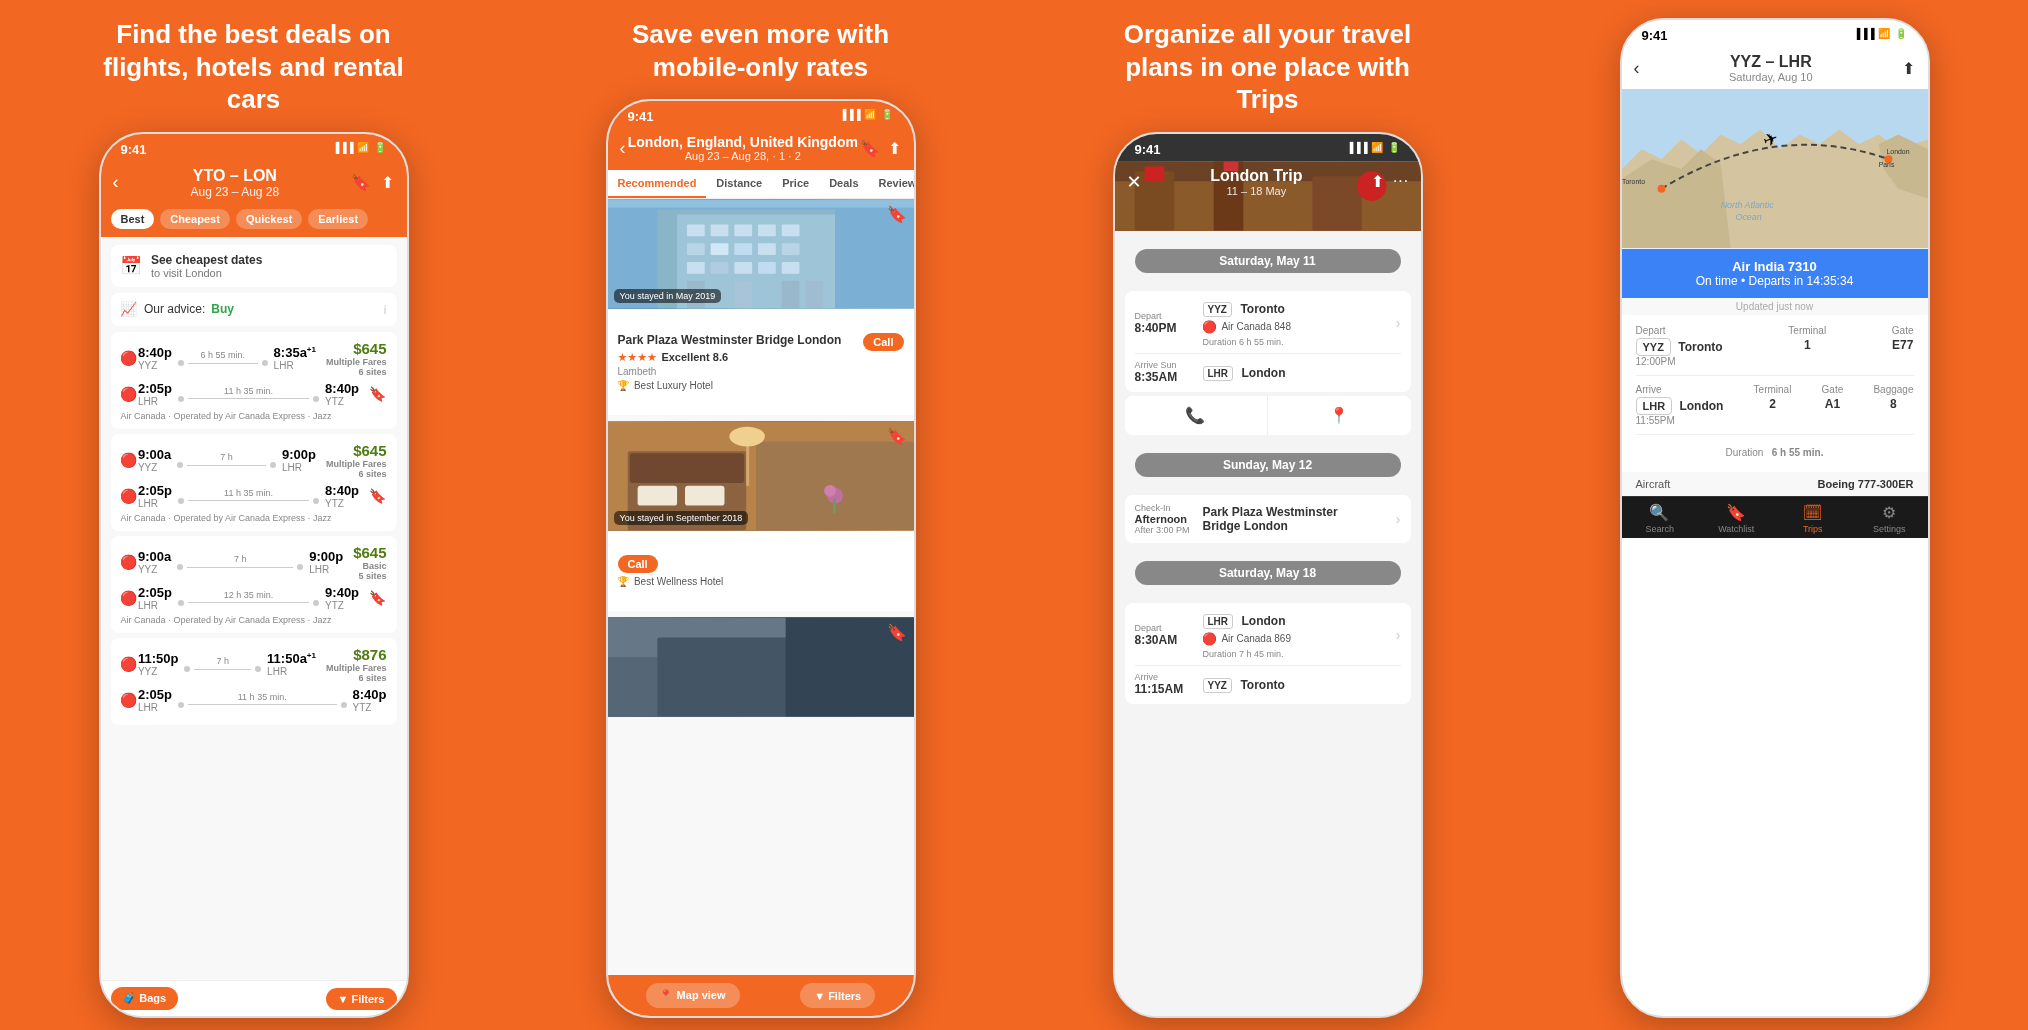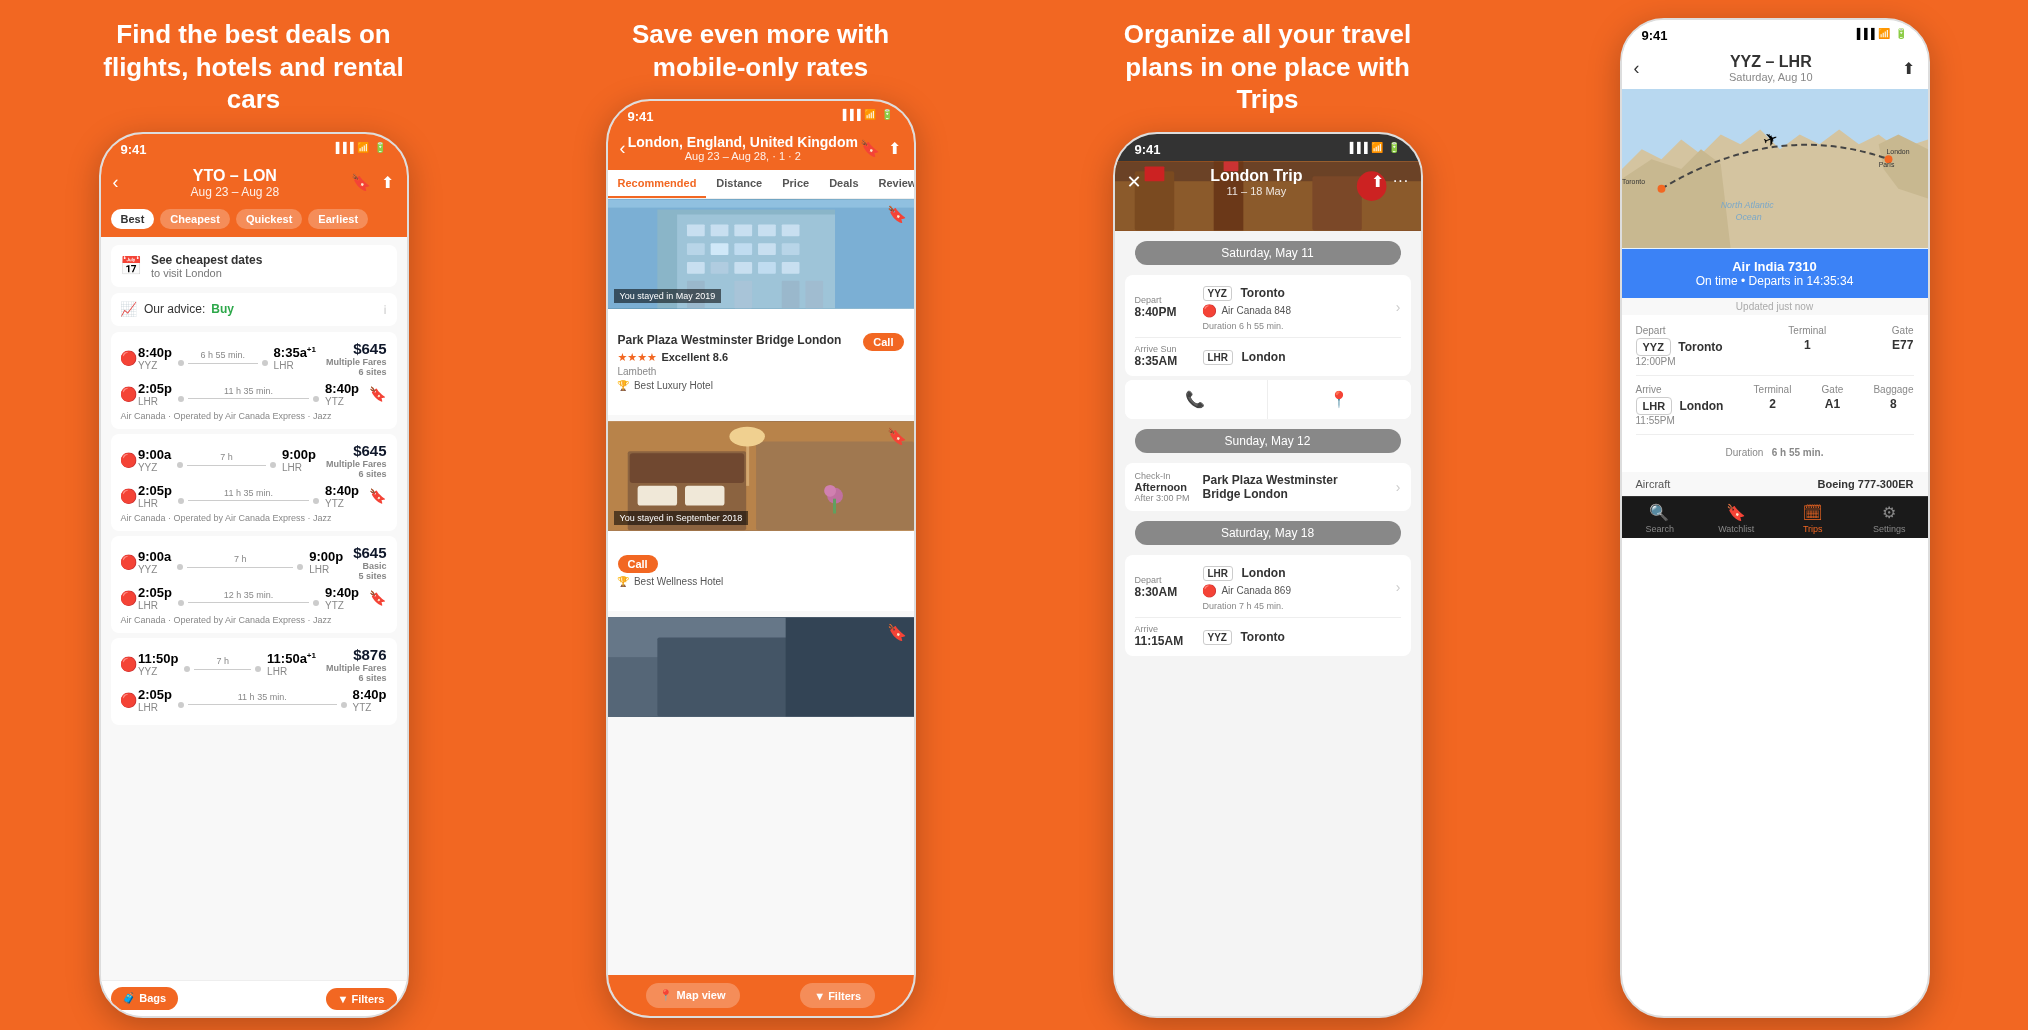--- a/index.html
+++ b/index.html
@@ -119,21 +119,21 @@
       align-items: center;
       justify-content: space-between;
       margin-bottom: 4px;
     }
     .flight-times { display: flex; align-items: center; gap: 4px; }
     .fl-time { font-weight: 700; font-size: 13px; }
     .fl-code { color: #888; font-size: 10px; }
     .fl-duration { color: #888; font-size: 9px; text-align: center; }
     .fl-line { flex: 1; height: 1px; background: #ccc; margin: 0 4px; }
     .fl-dot { width: 6px; height: 6px; border-radius: 50%; background: #ccc; }
-    .fl-price { font-weight: 700; font-size: 15px; color: #0f172a; }
+    .fl-price { font-weight: 700; font-size: 15px; color: #4d7c0f; }
     .fl-fares { color: #888; font-size: 9px; font-weight: bold; }
     .fl-airline { color: #888; font-size: 9px; margin-top: 2px; }
     .air-canada-icon { color: #D0021B; font-size: 14px; }
     .bookmark-icon { color: #ccc; font-size: 14px; }
     .bottom-bar {
       background: #fff;
       border-top: 1px solid #eee;
       padding: 6px 10px;
       display: flex;
       justify-content: space-between;
@@ -198,21 +198,21 @@
       position: relative;
     }
     .stayed-badge {
       position: absolute;
       bottom: 6px;
       left: 6px;
       background: rgba(0,0,0,0.55);
       color: #fff;
       font-size: 9px;
       padding: 2px 6px;
-      border-radius: 0;
+      border-radius: 5px;
     }
     .hotel-info {
       padding: 24px 10px;
     }
     .hotel-name-row {
       display: flex;
       justify-content: space-between;
       align-items: flex-start;
     }
     .hotel-name { font-weight: 700; font-size: 12px; color: #333; flex: 1; }
@@ -266,24 +266,24 @@
       height: 70px;
       background: linear-gradient(135deg, #8B4513 0%, #D2691E 30%, #CD853F 60%, #A0522D 100%);
       position: relative;
       overflow: hidden;
     }
     .trips-content { flex: 1; overflow: hidden; background: #f4f4f4; }
     .day-header {
       background: #888;
       color: #fff;
       text-align: center;
-      font-weight: 400;
+      font-weight: 700;
       font-size: 12px;
       padding: 5px;
-      margin: 10px 20px;
+      margin: 18px 20px;
       border-radius: 14px;
     }
     .trip-segment {
       background: #fff;
       margin: 4px 10px;
       border-radius: 8px;
       padding: 8px 10px;
     }
     .ts-row { display: flex; gap: 8px; align-items: center; }
     .ts-time-col { width: 60px; }

